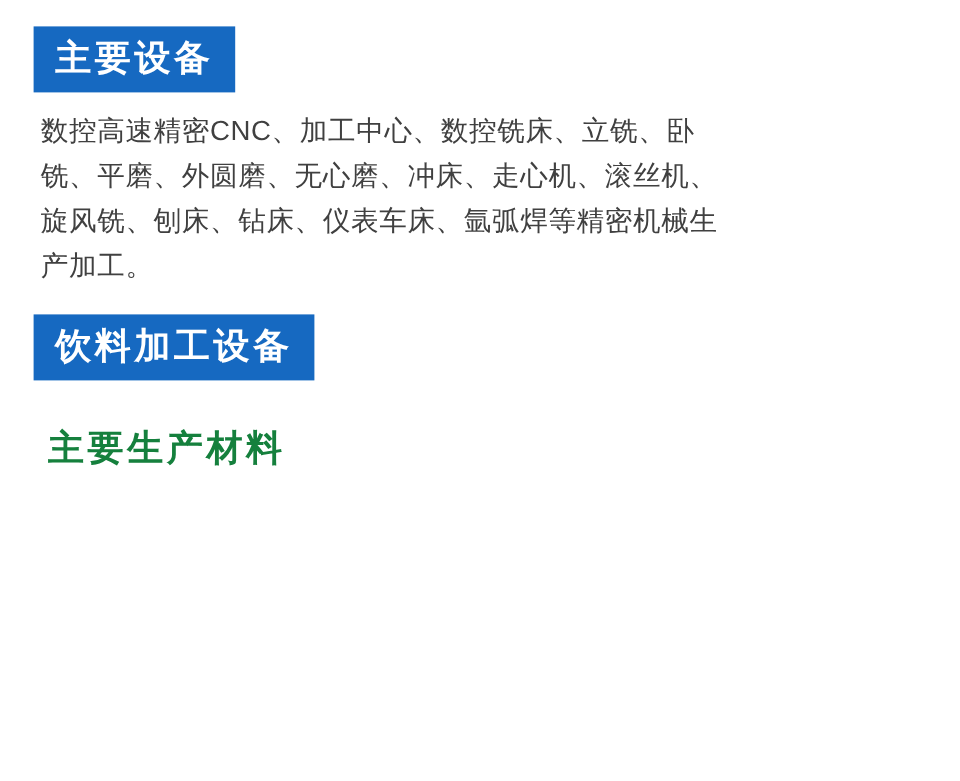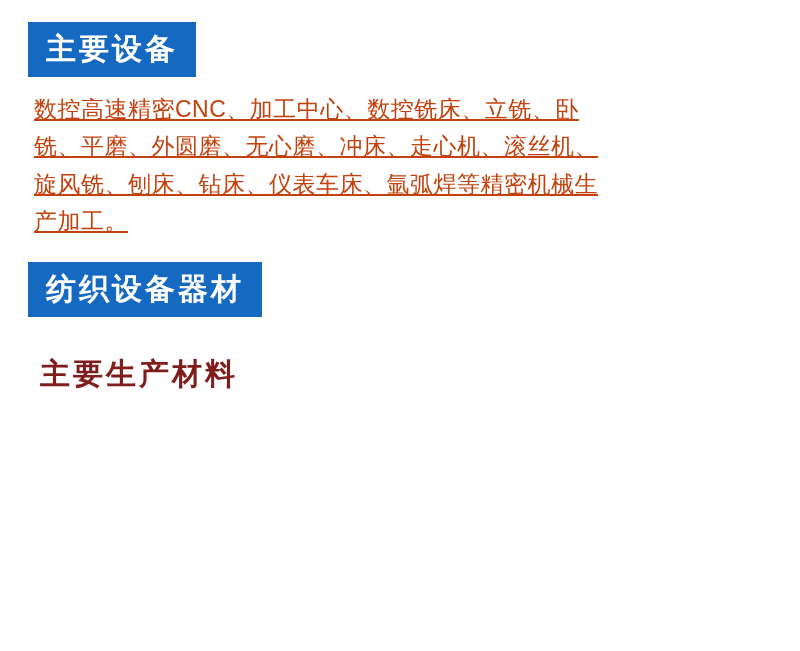--- a/index.html
+++ b/index.html
@@ -32,52 +32,51 @@
     font-size: 30px;
     font-weight: bold;
     letter-spacing: 3px;
     line-height: 1.0;
     padding: 12px 18px 13px 18px;
     margin: 0 0 6px 0;
     white-space: nowrap;
   }
   .section-heading.plain {
     background: transparent;
-    color: #7f1d1d;
+    color: #15803d;
     padding-left: 12px;
     padding-right: 12px;
     text-align: right;
   }
   .section-body {
-    color: #c2410c;
+    color: #404040;
     font-size: 23px;
     line-height: 1.62;
     letter-spacing: 0.5px;
     margin: 8px 0 0 6px;
     max-width: 760px;
     word-break: break-all;
-    text-decoration: underline;
   }
   .sp-2 { height: 16px; }
   .sp-3 { height: 18px; }
 </style>
 </head>
 <body>
 
 <div class="page">
 
   <div class="section">
     <div class="section-heading">主要设备</div>
     <div class="section-body">数控高速精密CNC、加工中心、数控铣床、立铣、卧铣、平磨、外圆磨、无心磨、冲床、走心机、滚丝机、旋风铣、刨床、钻床、仪表车床、氩弧焊等精密机械生产加工。</div>
   </div>
 
   <div class="sp-2"></div>
 
   <div class="section">
-    <div class="section-heading">纺织设备器材</div>
+    <div class="section-heading">饮料加工设备</div>
   </div>
 
   <div class="sp-3"></div>
 
   <div class="section">
     <div class="section-heading plain">主要生产材料</div>
   </div>
 
 </div>
 

